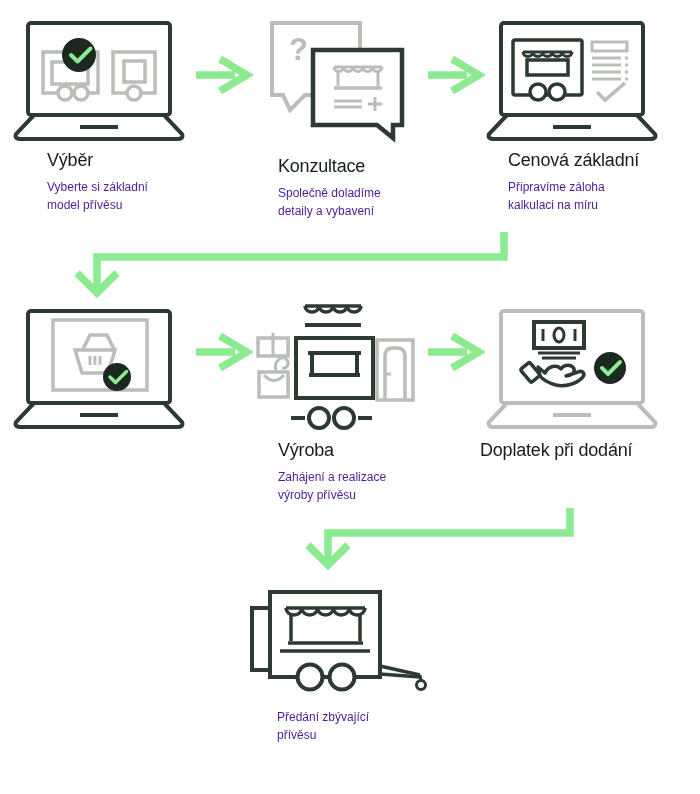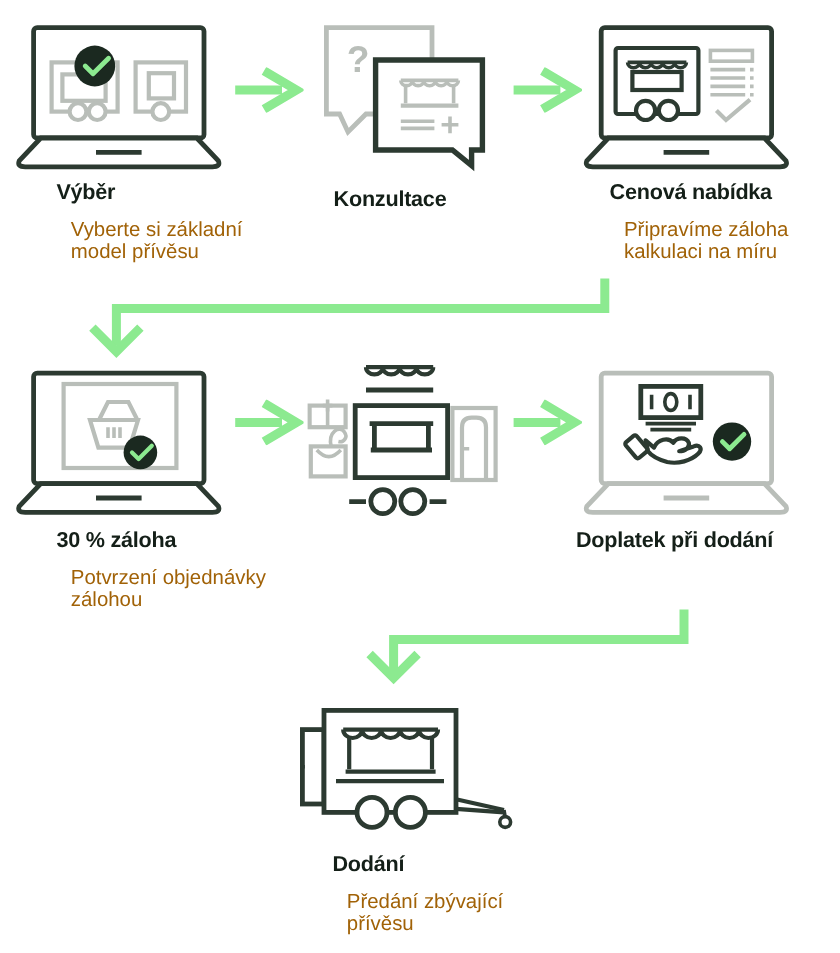--- a/index.html
+++ b/index.html
@@ -3,25 +3,25 @@
 <meta charset="utf-8">
 <style>
   html,body{margin:0;padding:0;background:#ffffff;}
   .canvas{
     position:relative;width:700px;height:794px;background:#ffffff;
     font-family:"Liberation Sans",sans-serif;overflow:hidden;
   }
   .abs{position:absolute;}
   .step-text{position:absolute;}
   .step-title{
-    margin:0 0 8px 0;font-size:18px;font-weight:700;color:#141f18;
+    margin:0 0 8px 0;font-size:18px;font-weight:400;color:#141f18;
     letter-spacing:-0.2px;line-height:22px;
   }
   .step-desc{
-    margin:12px;font-size:17px;line-height:17.5px;color:#a16207;
+    margin:0;font-size:12px;line-height:17.5px;color:#4c1d95;
     white-space:pre-line;
   }
   svg{display:block;}
   .sd{stroke:#2c3a31;fill:none;}           
   .sg{stroke:#b9beb9;fill:none;}           
   .sgr{stroke:#8cea90;fill:none;}          
   .badge{fill:#1b2920;stroke:none;}
   .fw{fill:#ffffff;}
   .qmark{
     fill:#b9beb9;font-family:"Liberation Sans",sans-serif;
@@ -229,38 +229,39 @@
   </svg>
 
   <div class="step-text" style="left:47px;top:149px;">
     <h3 class="step-title">Výběr</h3>
     <p class="step-desc">Vyberte si základní
 model přívěsu</p>
   </div>
 
   <div class="step-text" style="left:278px;top:155px;">
     <h3 class="step-title">Konzultace</h3>
+    <p class="step-desc">Společně doladíme
+detaily a vybavení</p>
   </div>
 
   <div class="step-text" style="left:508px;top:149px;">
-    <h3 class="step-title">Cenová nabídka</h3>
+    <h3 class="step-title">Cenová základní</h3>
     <p class="step-desc">Připravíme záloha
 kalkulaci na míru</p>
   </div>
 
-  <div class="step-text" style="left:47px;top:439px;">
-    <h3 class="step-title">30 % záloha</h3>
-    <p class="step-desc">Potvrzení objednávky
-zálohou</p>
-  </div>
-
+
+  <div class="step-text" style="left:278px;top:439px;">
+    <h3 class="step-title">Výroba</h3>
+    <p class="step-desc">Zahájení a realizace
+výroby přívěsu</p>
+  </div>
 
   <div class="step-text" style="left:480px;top:439px;">
     <h3 class="step-title">Doplatek při dodání</h3>
   </div>
 
   <div class="step-text" style="left:277px;top:709px;">
-    <h3 class="step-title">Dodání</h3>
     <p class="step-desc">Předání zbývající
 přívěsu</p>
   </div>
 
 </div>
 
 </body></html>

